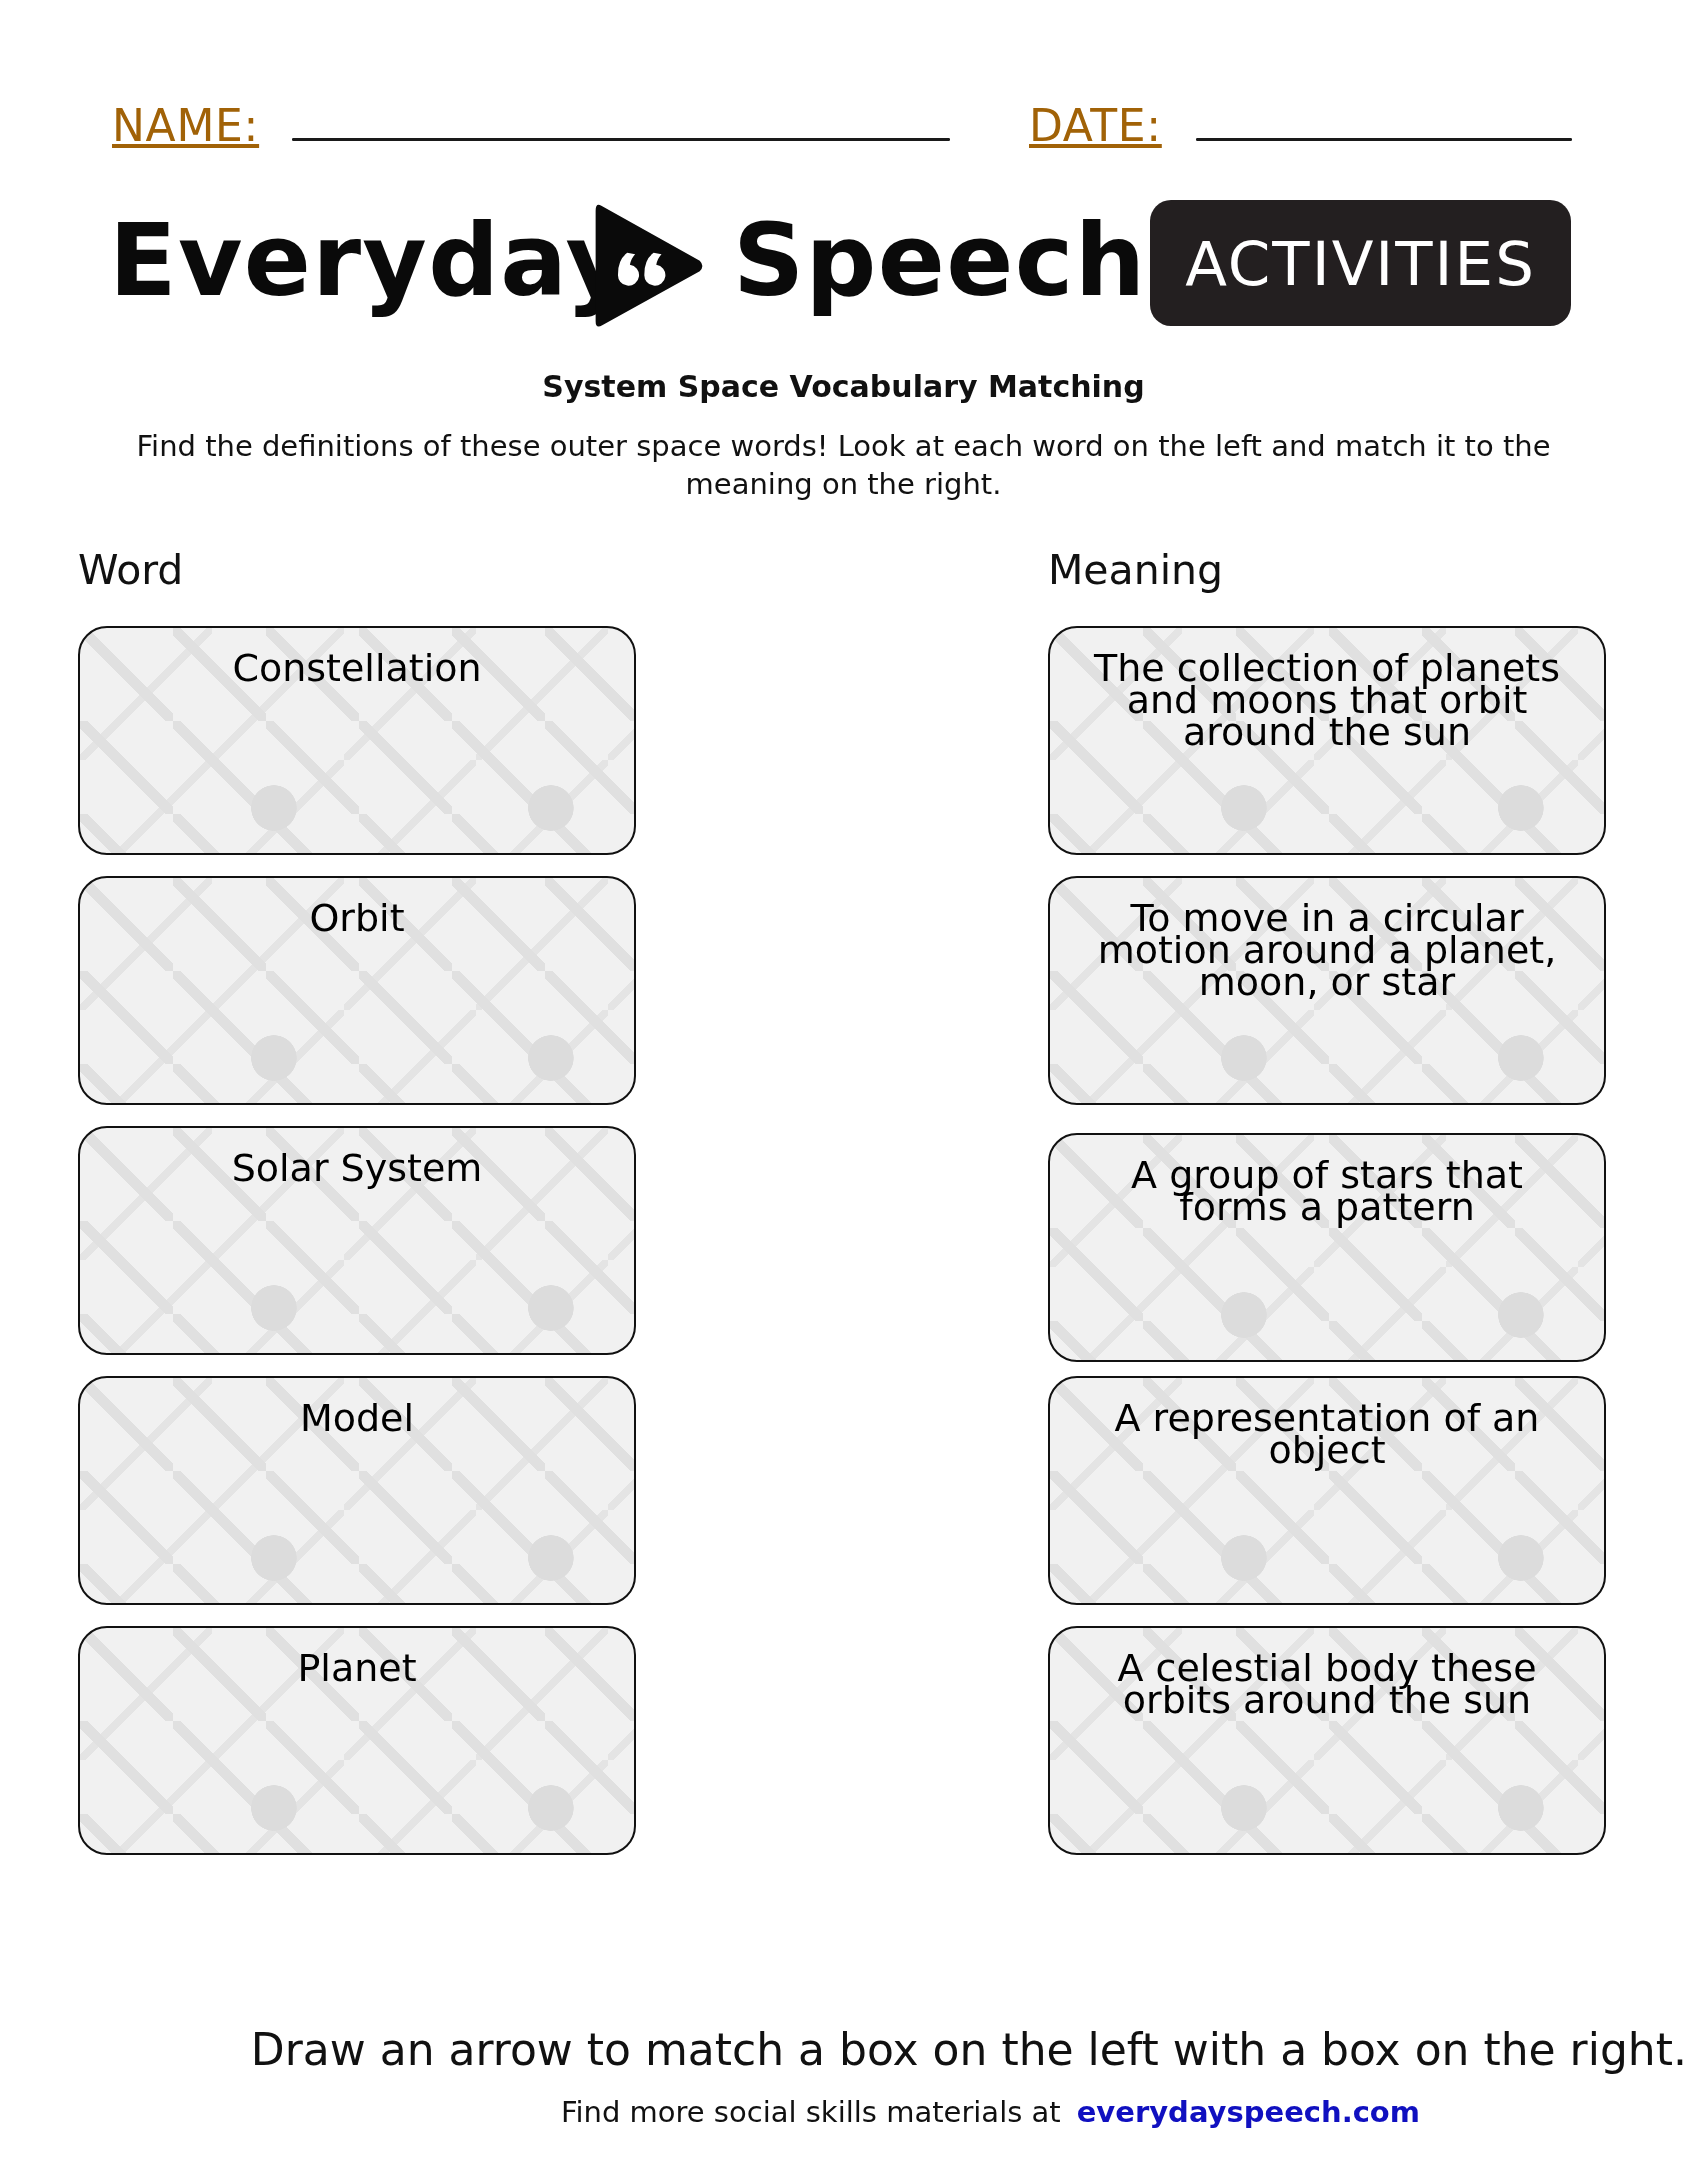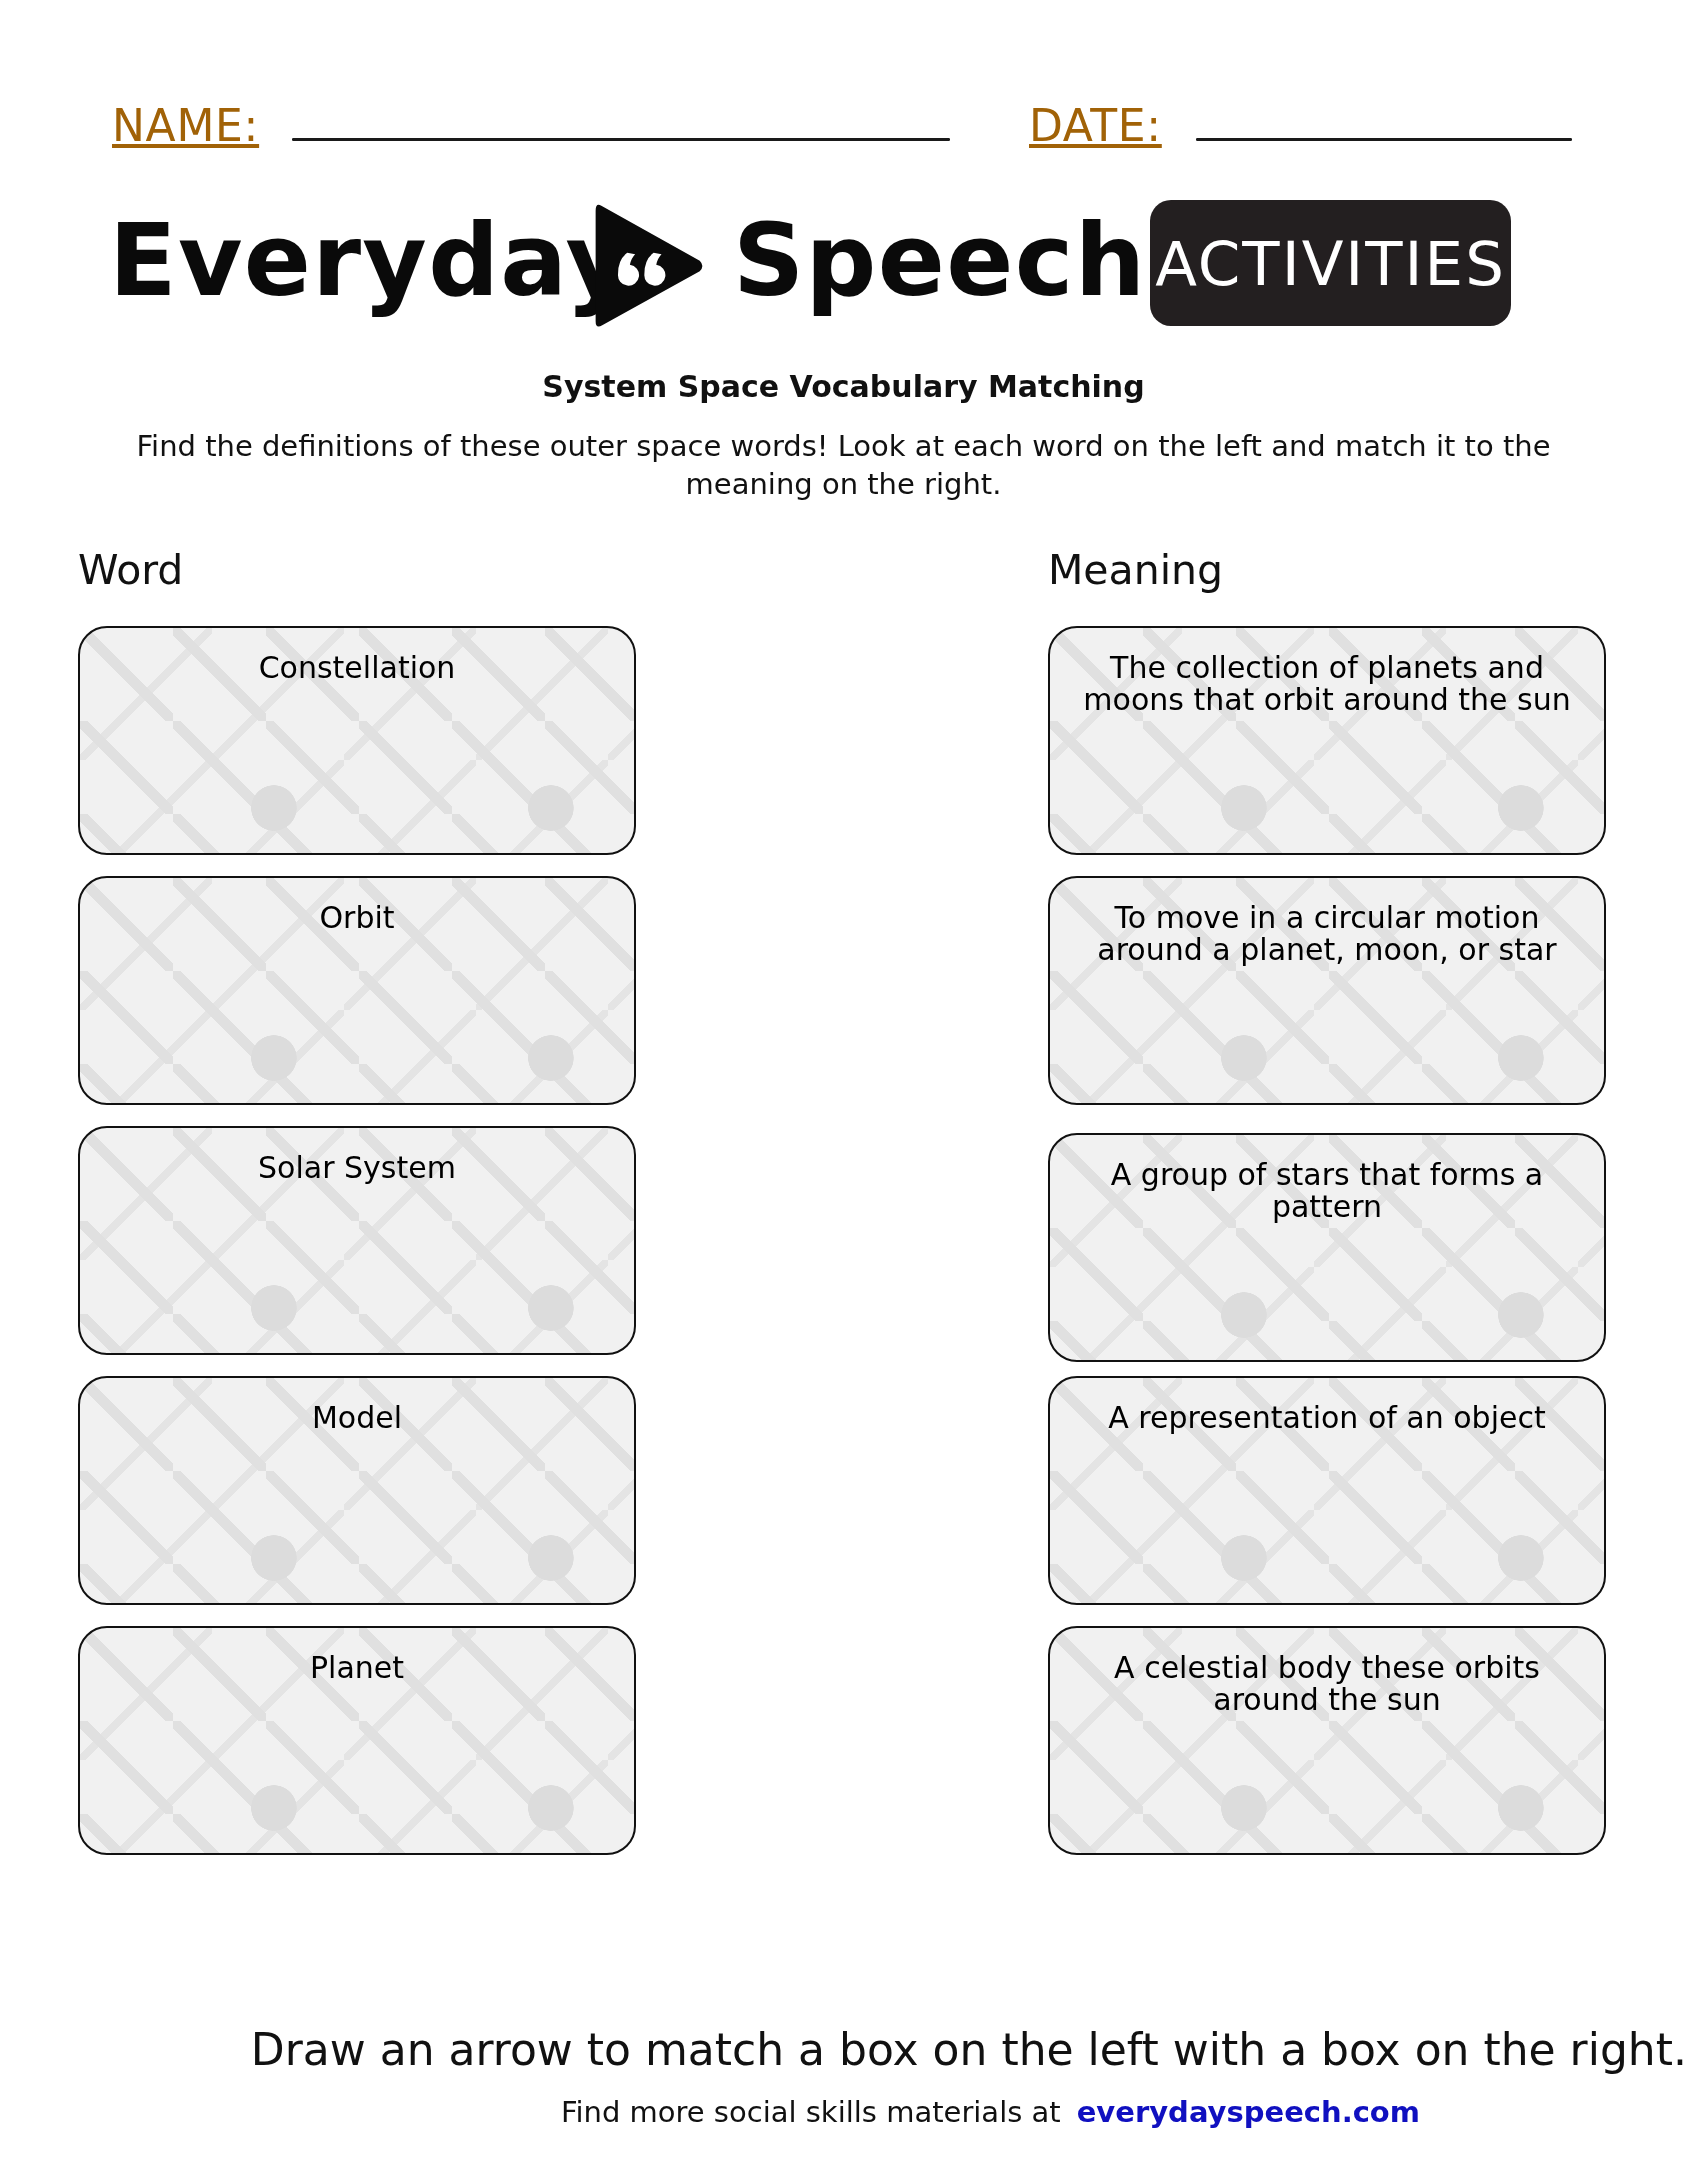--- a/index.html
+++ b/index.html
@@ -10,21 +10,21 @@
   .abs { position: absolute; }
 
   
   .field-label { font-size: 44px; letter-spacing: 0.7px; color: #a16207; top: 99px; line-height: 53px; text-decoration: underline; }
   .field-line { height: 3.3px; background: #1a1a1a; top: 138px; border-radius: 1.3px; }
 
   
   .logo-word { font-size: 99px; font-weight: bold; top: 198px; line-height: 126px; color: #0a0a0a; letter-spacing: 1.3px; }
   .logo-play { left: 593px; top: 200px; width: 112px; height: 132px; }
   .badge {
-    left: 1150px; top: 200px; width: 361px; height: 126px;
+    left: 1150px; top: 200px; width: 421px; height: 126px;
     background: #231f20; border-radius: 21px;
     display: flex; align-items: center; justify-content: center;
   }
   .badge span { color: #fff; font-size: 61px; letter-spacing: 2px; }
 
   
   .title { left: 0; width: 1687px; top: 369px; text-align: center; font-size: 30px; font-weight: bold; color: #111; }
   .instructions {
     left: 86px; width: 1515px; top: 427px; text-align: center;
     font-size: 29px; line-height: 38px; color: #111;
@@ -37,21 +37,21 @@
     background-color: #f1f1f1; box-sizing: border-box; overflow: hidden;
     background-image:
       radial-gradient(circle at 35% 80%, #dcdcdc 0 22.5px, transparent 23px),
       radial-gradient(circle at 85% 80%, #dcdcdc 0 22.5px, transparent 23px),
       linear-gradient(45deg, transparent 46%, #e0e0e0 46% 54%, transparent 54%),
       linear-gradient(135deg, transparent 48%, #e4e4e4 48% 52%, transparent 52%);
     background-size: 100% 100%, 100% 100%, 93px 93px, 132px 132px;
   }
   .card-text {
     position: absolute; left: 26.5px; right: 26.5px; top: 24px; text-align: center;
-    font-size: 30px; line-height: 32px; color: #000; z-index: 2;
+    font-size: 38px; line-height: 32px; color: #000; z-index: 2;
   }
 
   
   .footer-main { left: 0; width: 1687px; top: 2024px; text-align: right; font-size: 44px; color: #111; }
   .footer-sub { left: 0; width: 1420px; top: 2095px; text-align: right; font-size: 29px; color: #111; }
   .footer-link { color: #1010c0; font-weight: bold; margin-left: 16px; text-decoration: none; }
 </style>
 </head>
 <body>
 

